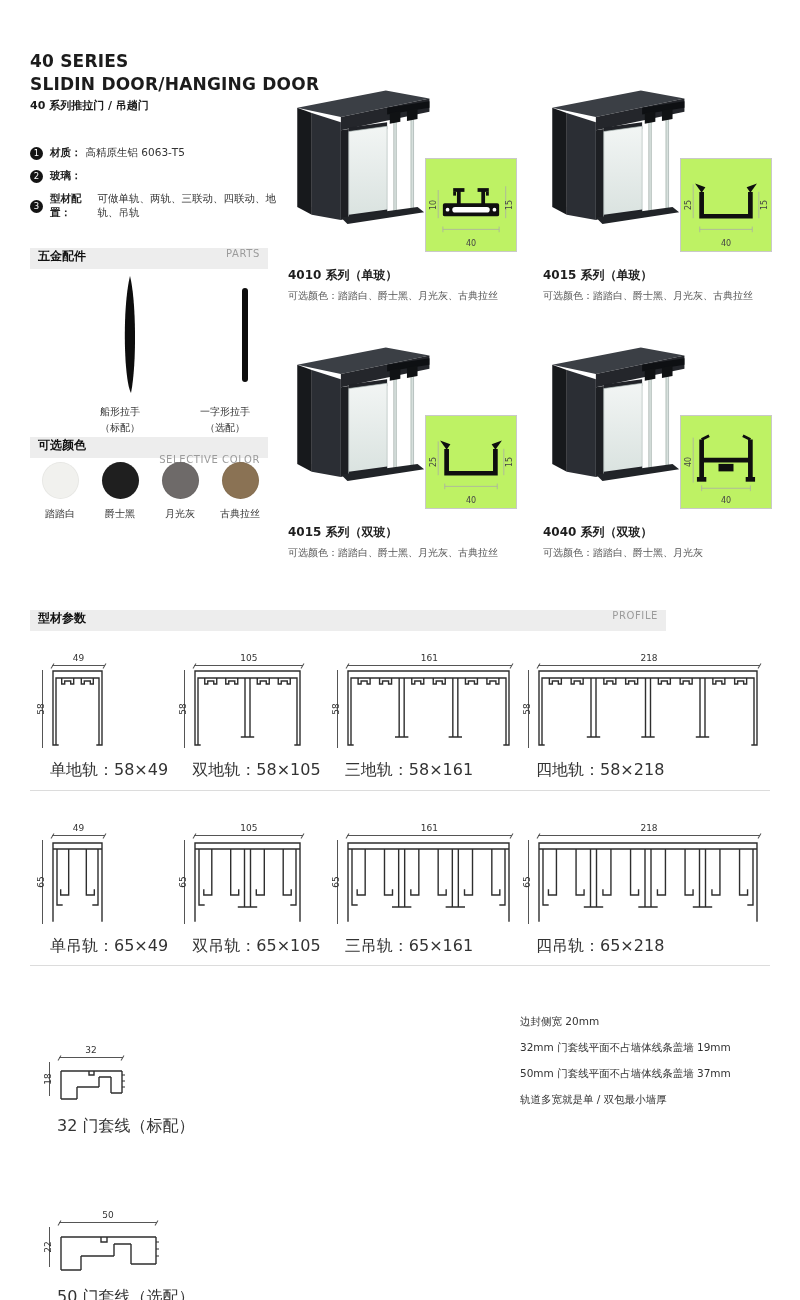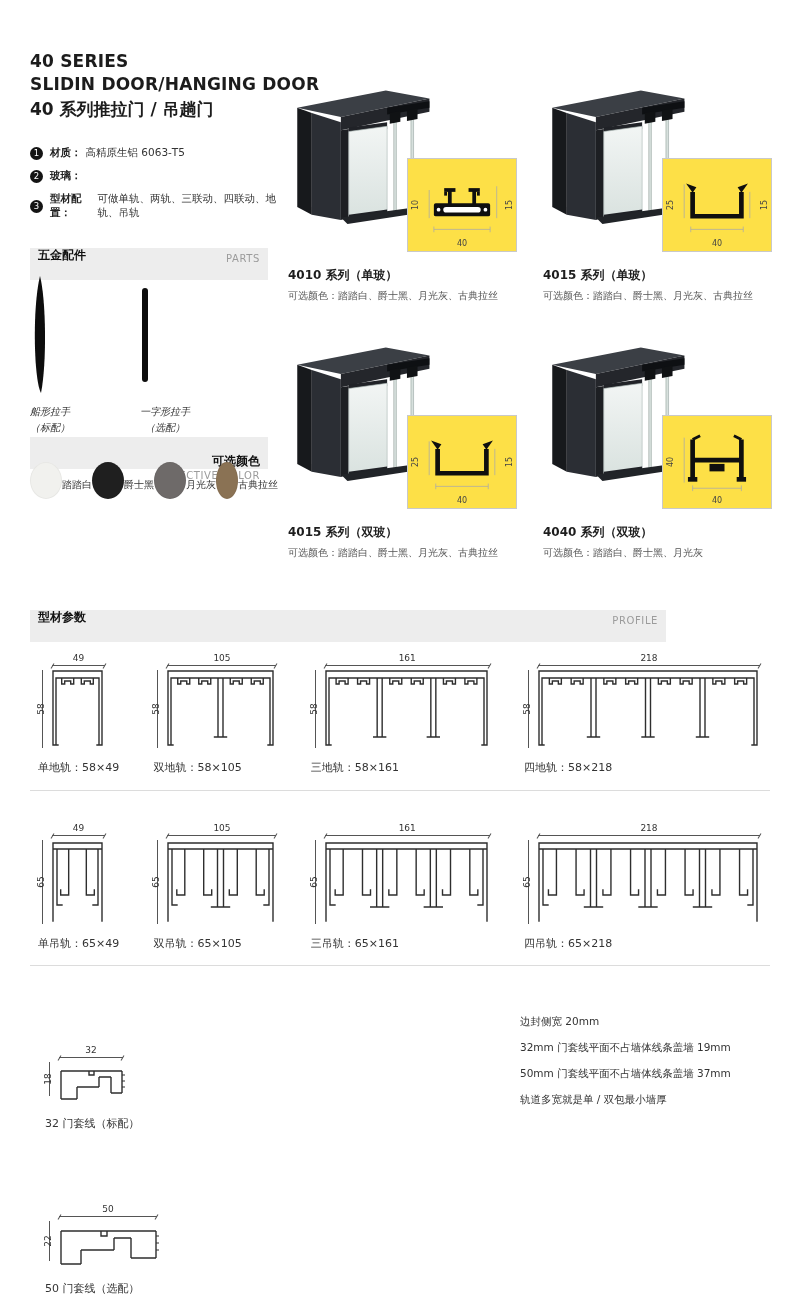--- a/index.html
+++ b/index.html
@@ -1,69 +1,69 @@
 <!DOCTYPE html>
 <html><head>
 <meta charset="utf-8">
 <style>
   html,body{margin:0;padding:0;background:#fff;}
   body{font-family:"DejaVu Sans","Liberation Sans",sans-serif;color:#333;}
   #page{position:relative;width:800px;height:1300px;background:#fff;overflow:hidden;}
 
   
   .title-en{position:absolute;left:30px;top:50px;font-size:17px;font-weight:700;color:#1c1c1c;line-height:1.35;letter-spacing:.2px;}
-  .title-cn{position:absolute;left:30px;top:98px;font-size:17px;font-weight:700;color:#1c1c1c;}
+  .title-cn{position:absolute;left:30px;top:98px;font-size:11px;font-weight:700;color:#1c1c1c;}
   .specs{position:absolute;left:30px;top:146px;width:250px;}
   .spec-line{display:flex;align-items:center;margin-bottom:9px;font-size:10.5px;color:#333;}
   .spec-num{flex:0 0 13px;width:13px;height:13px;border-radius:50%;background:#141414;color:#fff;font-size:8.5px;line-height:13px;text-align:center;margin-right:7px;}
   .spec-label{font-weight:700;margin-right:4px;color:#222;}
 
   
-  .secbar{position:absolute;height:21px;background:#ededed;display:flex;align-items:flex-end;padding:16px 8px;box-sizing:border-box;}
+  .secbar{position:absolute;height:21px;background:#ededed;display:flex;align-items:flex-start;padding:0 8px;box-sizing:border-box;}
   .secbar .cn{font-size:12px;font-weight:700;color:#111;}
   .secbar .en{margin-left:auto;font-size:10px;color:#9b9b9b;letter-spacing:.6px;}
 
   
   .handles{position:absolute;left:30px;top:272px;width:238px;display:flex;}
-  .handle{width:110px;display:flex;flex-direction:column;align-items:flex-start;font-style:italic;}
+  .handle{width:110px;display:flex;flex-direction:column;align-items:flex-end;}
   .handle .art{height:126px;display:flex;align-items:center;justify-content:center;}
   .handle .lbl{font-size:10px;color:#333;text-align:center;line-height:1.55;margin-top:6px;white-space:pre-line;}
 
   
   .swatches{position:absolute;left:30px;top:462px;width:240px;display:flex;}
-  .swatch{width:62px;display:flex;flex-direction:row;align-items:center;}
+  .swatch{width:62px;display:flex;flex-direction:column;align-items:center;}
   .swatch .dot{width:37px;height:37px;border-radius:50%;box-shadow:inset 0 0 0 1px rgba(0,0,0,.04);}
   .swatch .lbl{font-size:10px;color:#333;margin-top:8px;white-space:nowrap;}
 
   
   .products{position:absolute;left:288px;top:62px;width:484px;display:grid;grid-template-columns:229px 229px;column-gap:26px;row-gap:16px;}
   .card{position:relative;width:229px;}
   .render{position:relative;height:194px;}
   .door-svg{position:absolute;left:0;top:0;display:block;}
-  .pbox{position:absolute;right:0;top:96px;width:110px;height:94px;background:#fde047;border:1px solid #c9c9c9;box-sizing:border-box;}
+  .pbox{position:absolute;right:0;top:96px;width:92px;height:94px;background:#bef264;border:1px solid #c9c9c9;box-sizing:border-box;}
   .pbox svg{display:block;margin:16px auto 0;}
   .pbox .dimL,.pbox .dimR{position:absolute;top:50%;font-size:8px;color:#444;}
   .pbox .dimL{left:2px;transform:translateY(-50%) rotate(-90deg);}
   .pbox .dimR{right:2px;transform:translateY(-50%) rotate(-90deg);}
   .pbox .dimB{position:absolute;bottom:3px;left:50%;transform:translateX(-50%);font-size:8px;color:#444;}
   .pname{font-size:12px;font-weight:700;color:#1d1d1d;margin-top:11px;}
   .pcolors{font-size:10px;color:#555;margin-top:5px;}
 
   
   .trackrow{position:absolute;left:38px;width:722px;display:flex;justify-content:space-between;align-items:flex-start;}
   .cell{display:flex;flex-direction:column;}
   .cell .drawwrap{display:flex;}
   .dim-top{position:relative;border-top:1px solid #555;margin:13px 0 4px 14px;}
   .dim-top::before,.dim-top::after{content:'';position:absolute;top:-3px;width:1px;height:6px;background:#555;transform:rotate(30deg);}
   .dim-top::before{left:0;} .dim-top::after{right:0;}
   .dim-top .num{position:absolute;top:-13px;left:50%;transform:translateX(-50%);font-size:9px;color:#333;white-space:nowrap;}
   .dim-left{position:relative;width:14px;box-sizing:border-box;}
   .dim-left::before{content:'';position:absolute;left:4px;top:0;bottom:0;width:1px;background:#555;}
   .dim-left .num{position:absolute;top:50%;left:4px;transform:translate(-60%,-50%) rotate(-90deg);font-size:9px;color:#333;}
-  .cell .lbl{font-size:11px;color:#333;margin:12px 0 0 0;white-space:nowrap;}
+  .cell .lbl{font-size:16px;color:#333;margin:12px 0 0 12px;white-space:nowrap;}
   .divider{position:absolute;left:30px;width:740px;height:1px;background:#dcdcdc;}
 
   
   .casings{position:absolute;left:45px;top:1044px;display:flex;gap:72px;flex-direction:column;}
   .notes{position:absolute;left:520px;top:1008px;}
   .note-line{font-size:10.5px;color:#333;line-height:26px;white-space:nowrap;}
 
   svg{overflow:visible;}
 </style>
 </head>

